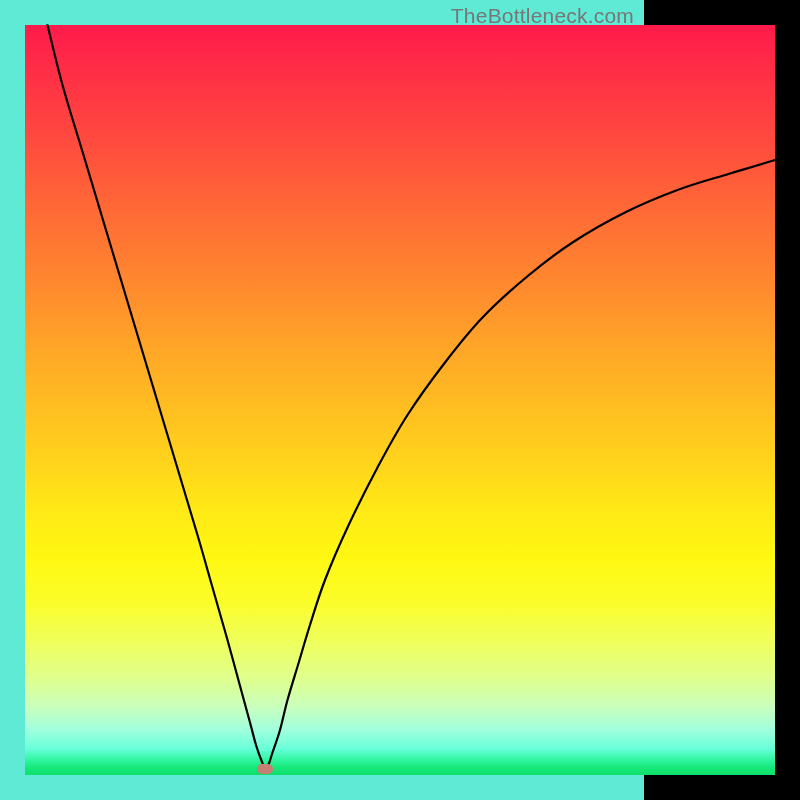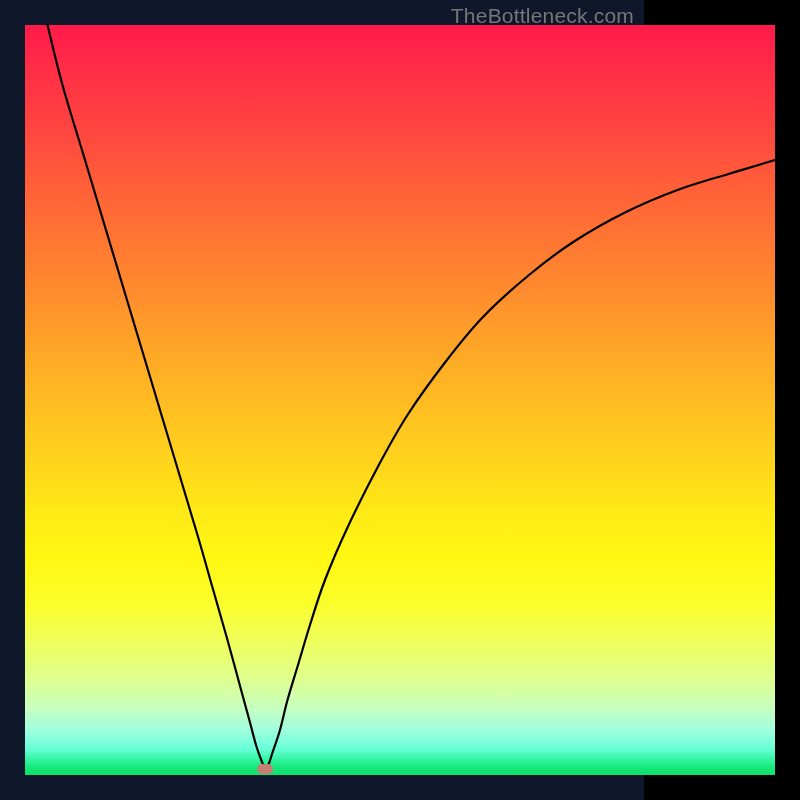--- a/index.html
+++ b/index.html
@@ -8,21 +8,21 @@
     width: 800px;
     height: 800px;
     overflow: hidden;
     background: #000;
     font-family: Arial, Helvetica, sans-serif;
   }
   .frame {
     position: relative;
     width: 644px;
     height: 800px;
-    background: #0f172a;
+    background: #5eead4;
     text-align: right;
   }
   .plot-area {
     position: absolute;
     left: 25px;
     top: 25px;
     width: 750px;
     height: 750px;
     background: linear-gradient(
       to bottom,

